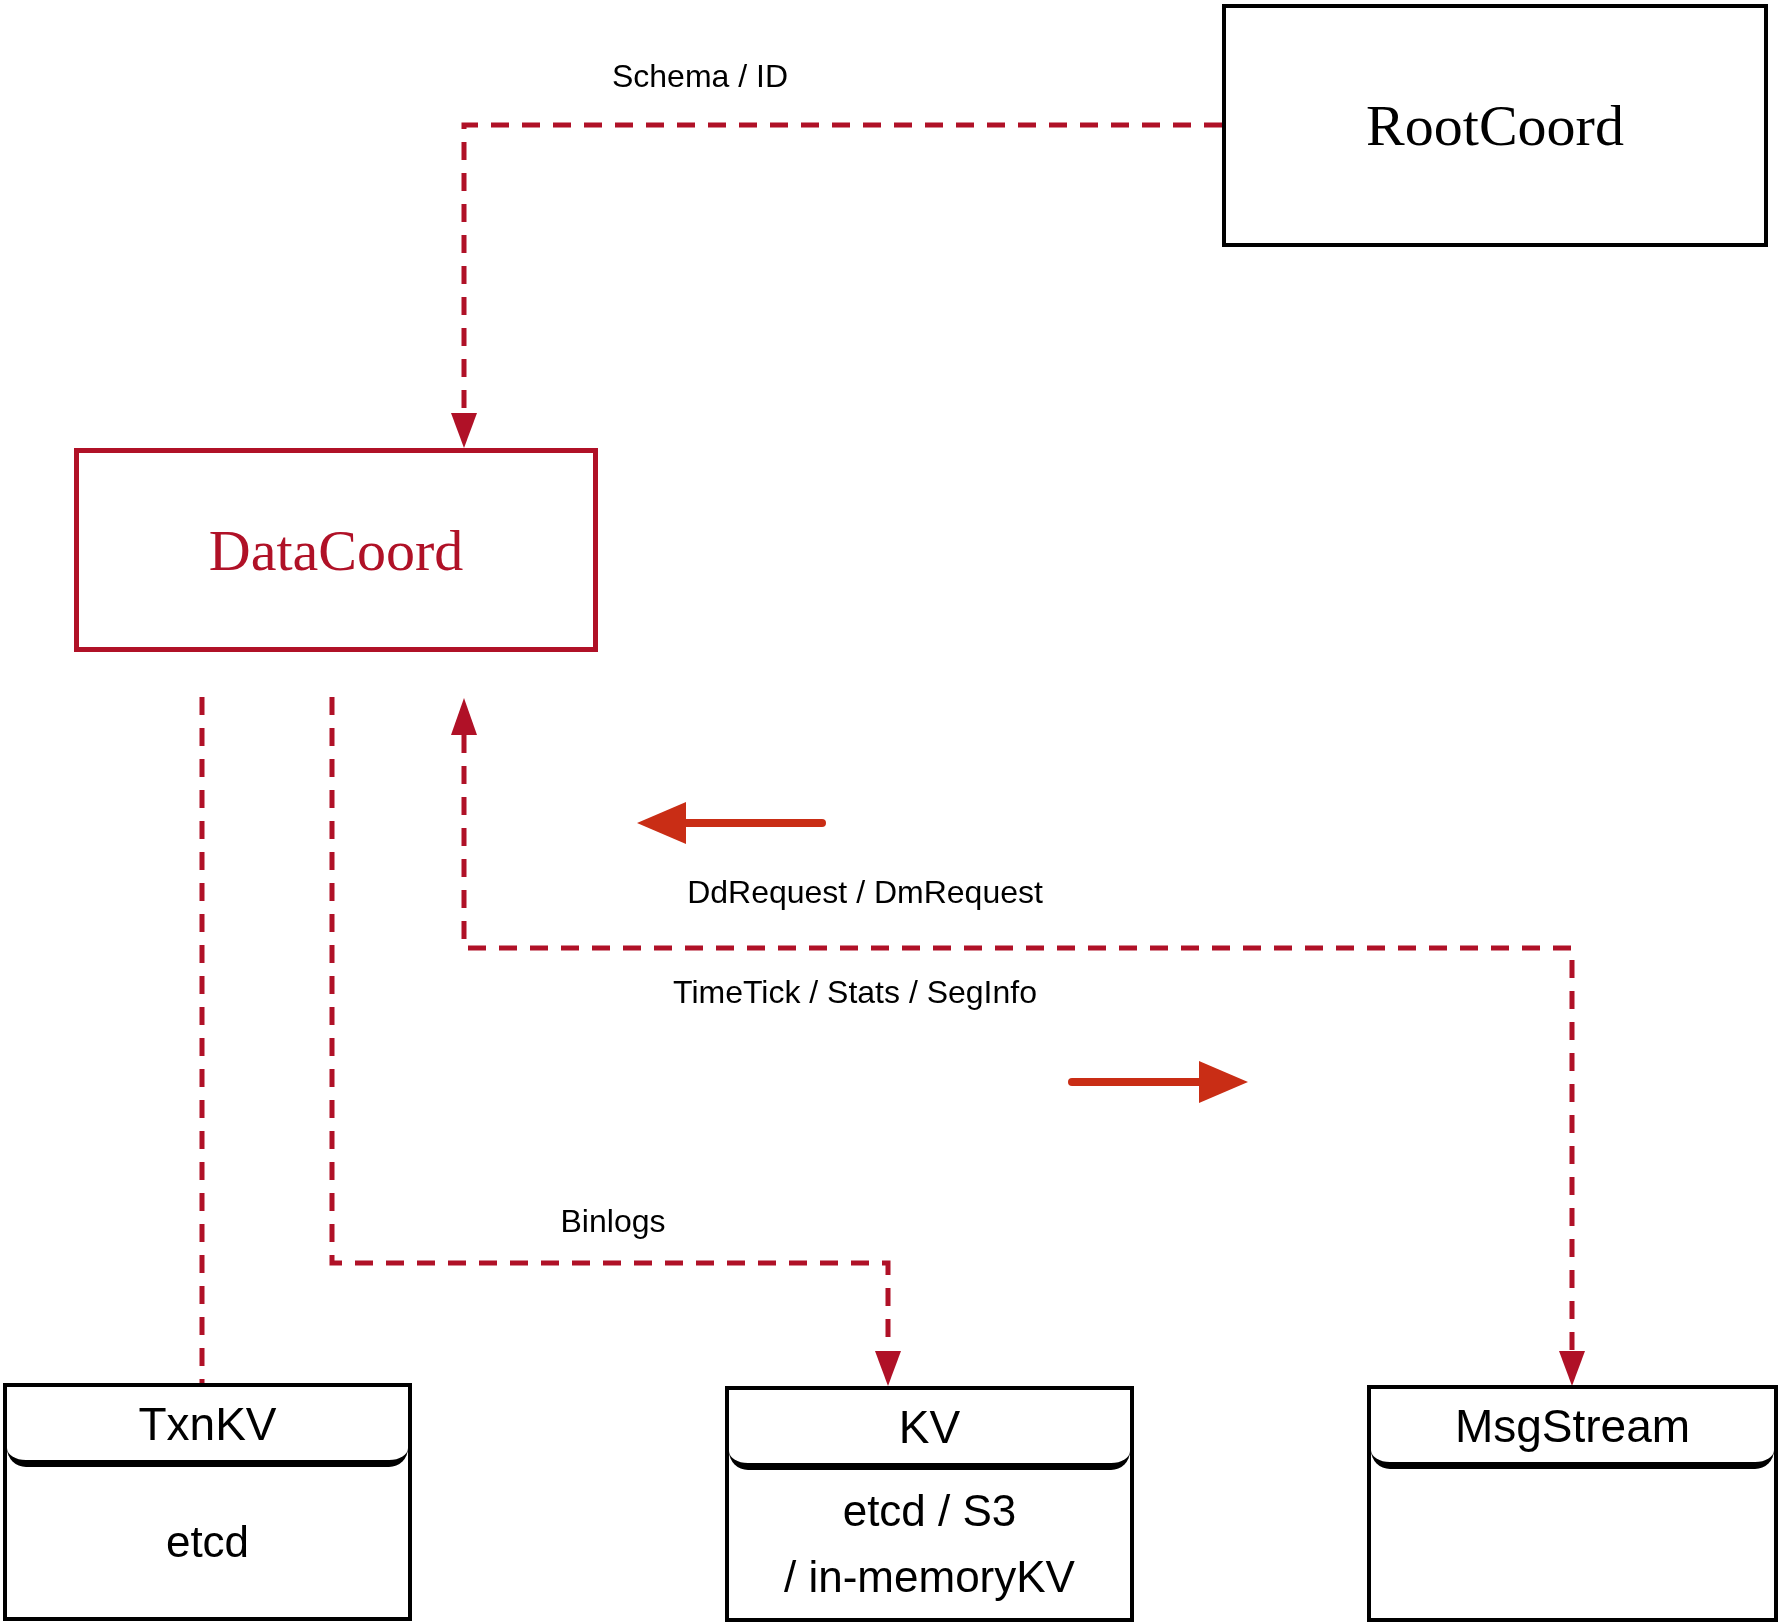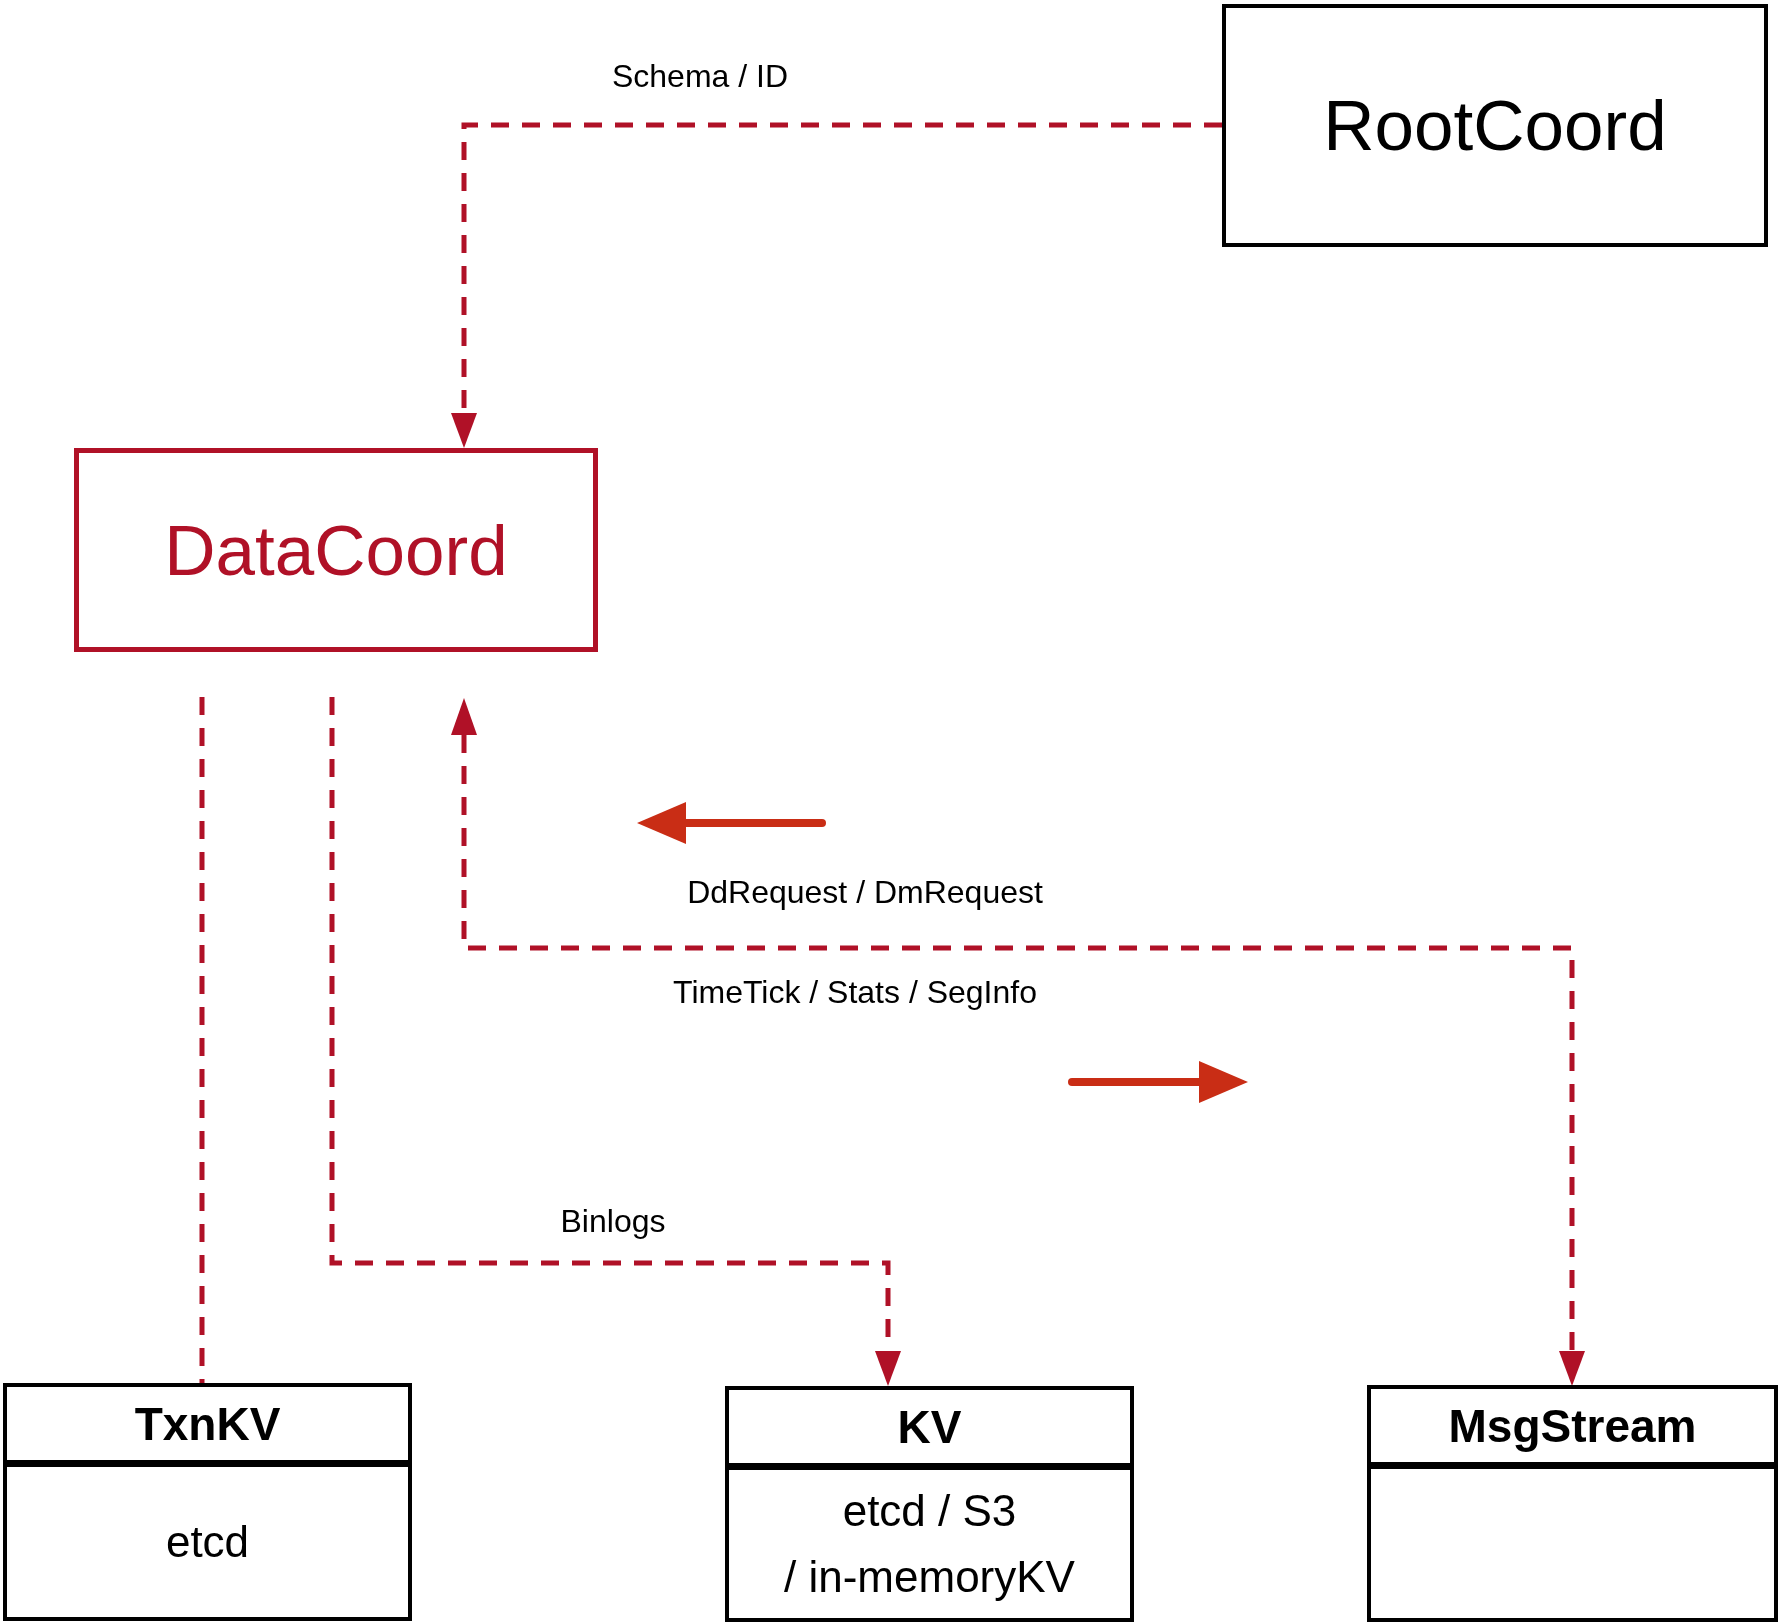--- a/index.html
+++ b/index.html
@@ -30,40 +30,40 @@
   }
   .wires .solid-head{fill:var(--arrow-red);stroke:none;}
 
   .node{
     position:absolute;
     background:var(--bg);
     display:flex;align-items:center;justify-content:center;
     border:4px solid var(--box-black);
   }
   .node .node-title{
-    font-size:71px;color:#000;letter-spacing:0px;
+    font-size:58px;color:#000;letter-spacing:0px;font-family:Liberation Serif, serif;
   }
   .node.rootcoord{left:1222px;top:4px;width:546px;height:243px;}
   .node.datacoord{
     left:74px;top:448px;width:524px;height:204px;
     border:5px solid var(--connector-red);
   }
   .node.datacoord .node-title{color:var(--connector-red);}
 
   .table-node{
     position:absolute;
     background:var(--bg);
     border:4px solid var(--box-black);
     display:flex;flex-direction:column;
   }
   .table-node .tn-header{
     height:80px;flex:0 0 auto;
     border-bottom:7px solid var(--box-black);
     display:flex;align-items:center;justify-content:center;
-    font-weight:bold;font-size:46px;color:#000;
+    font-weight:normal;font-size:46px;color:#000;border-radius:19px;
   }
   .table-node .tn-body{
     flex:1 1 auto;
     display:flex;flex-direction:column;align-items:center;justify-content:center;
     font-size:44px;color:#000;line-height:66px;
   }
   .table-node.txnkv{left:3px;top:1383px;width:409px;height:238px;}
   .table-node.kv{left:685px;top:1386px;width:409px;height:236px;margin-left:40px;}
   .table-node.msgstream{left:1367px;top:1385px;width:411px;height:237px;text-align:right;}
 

